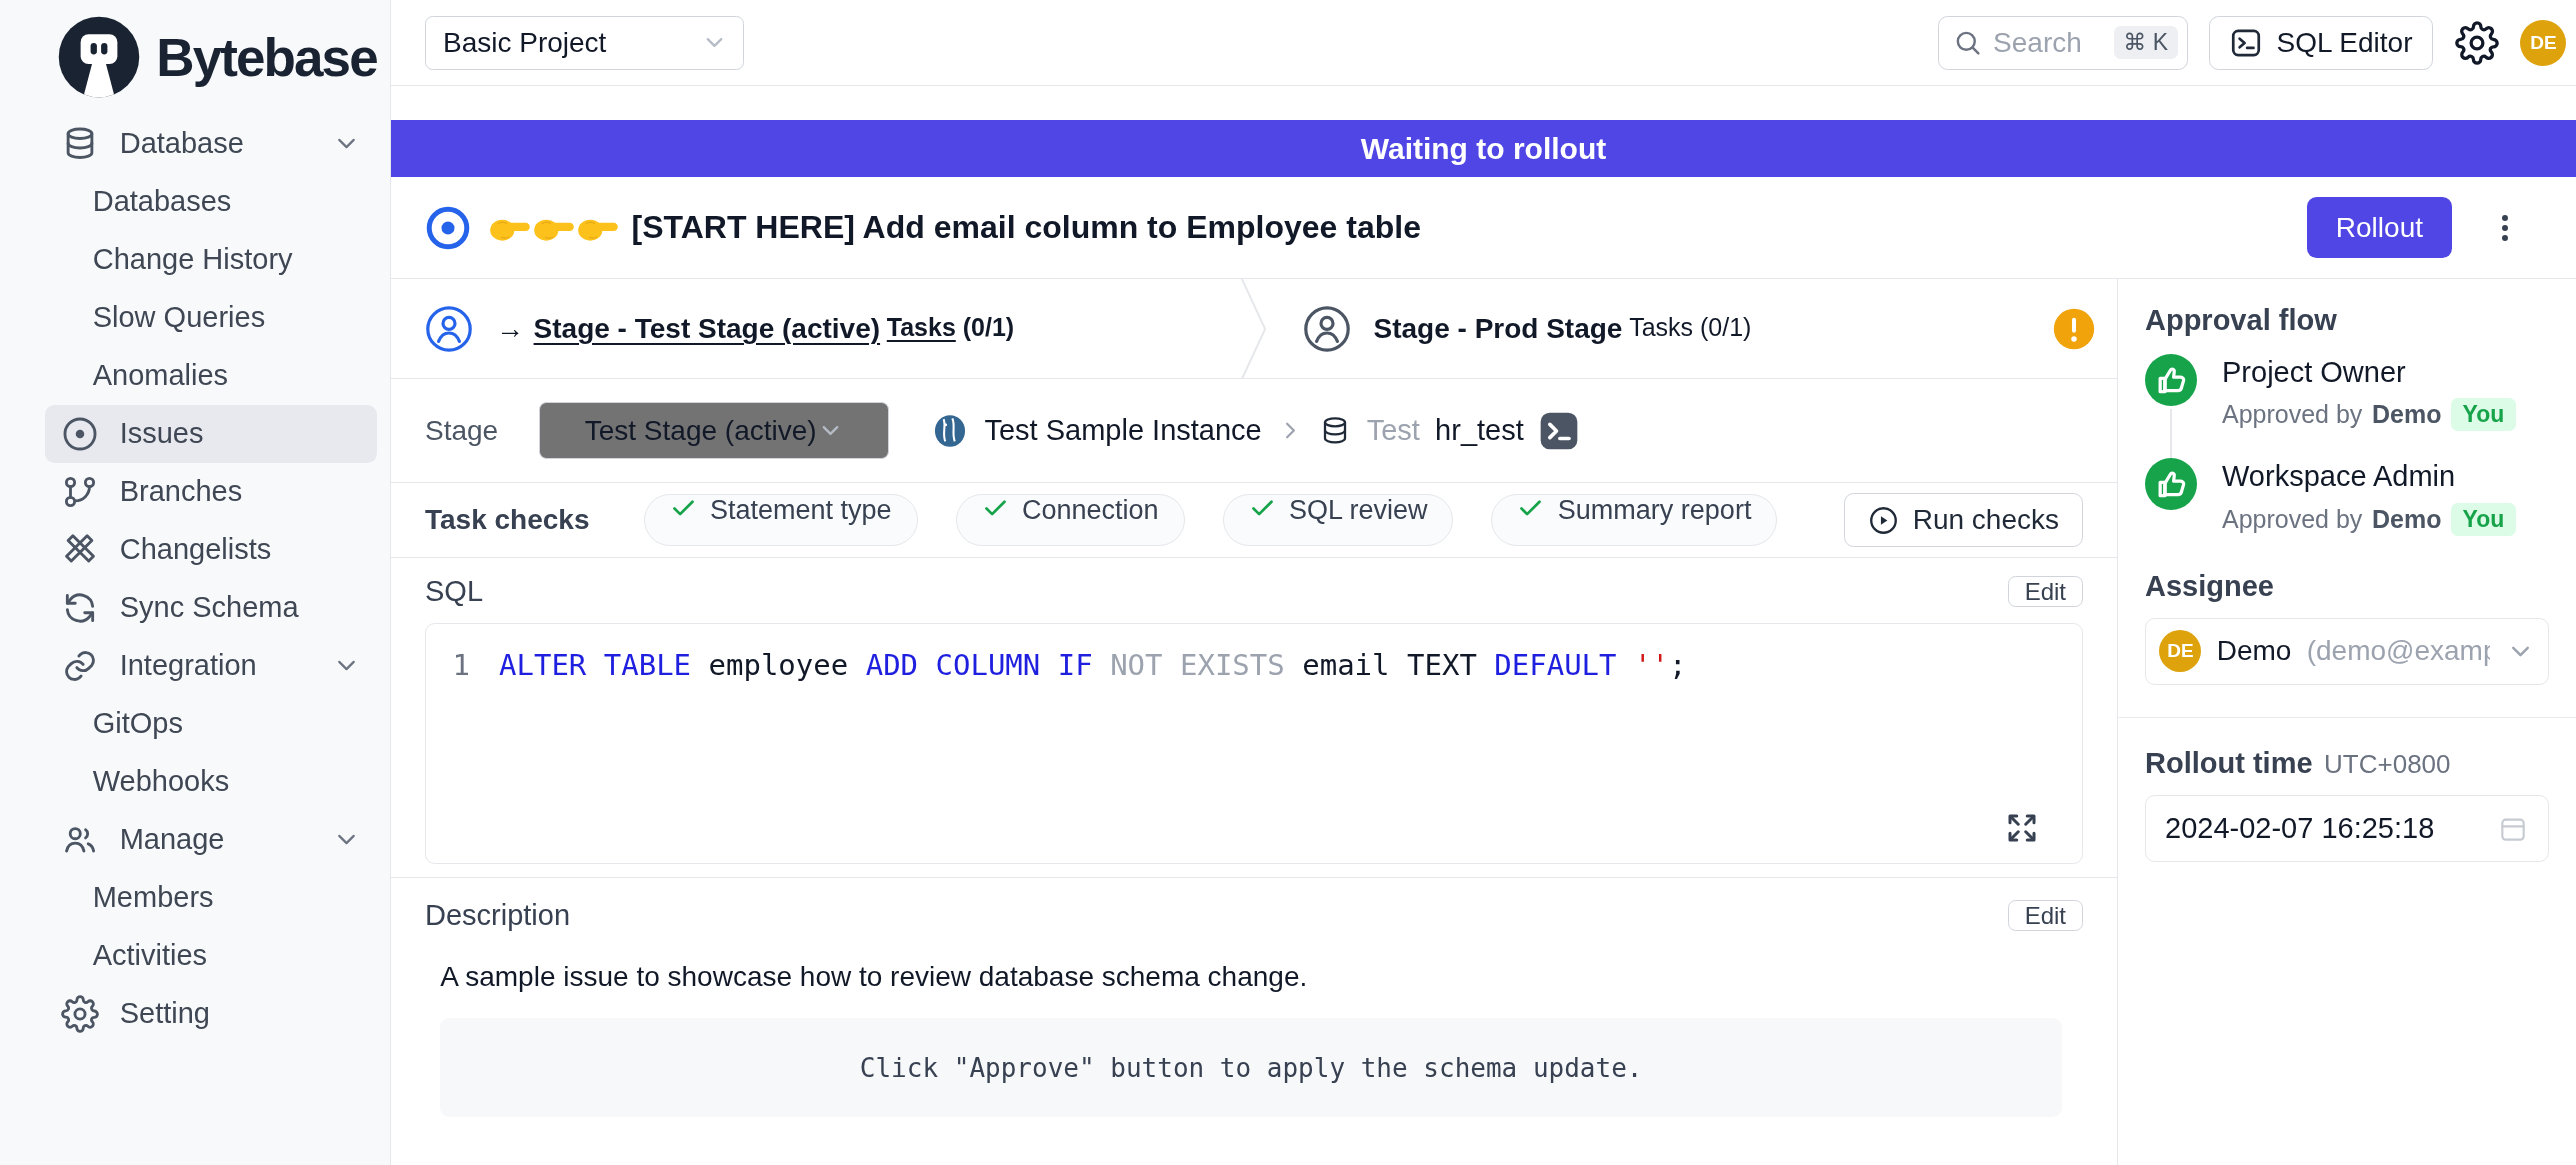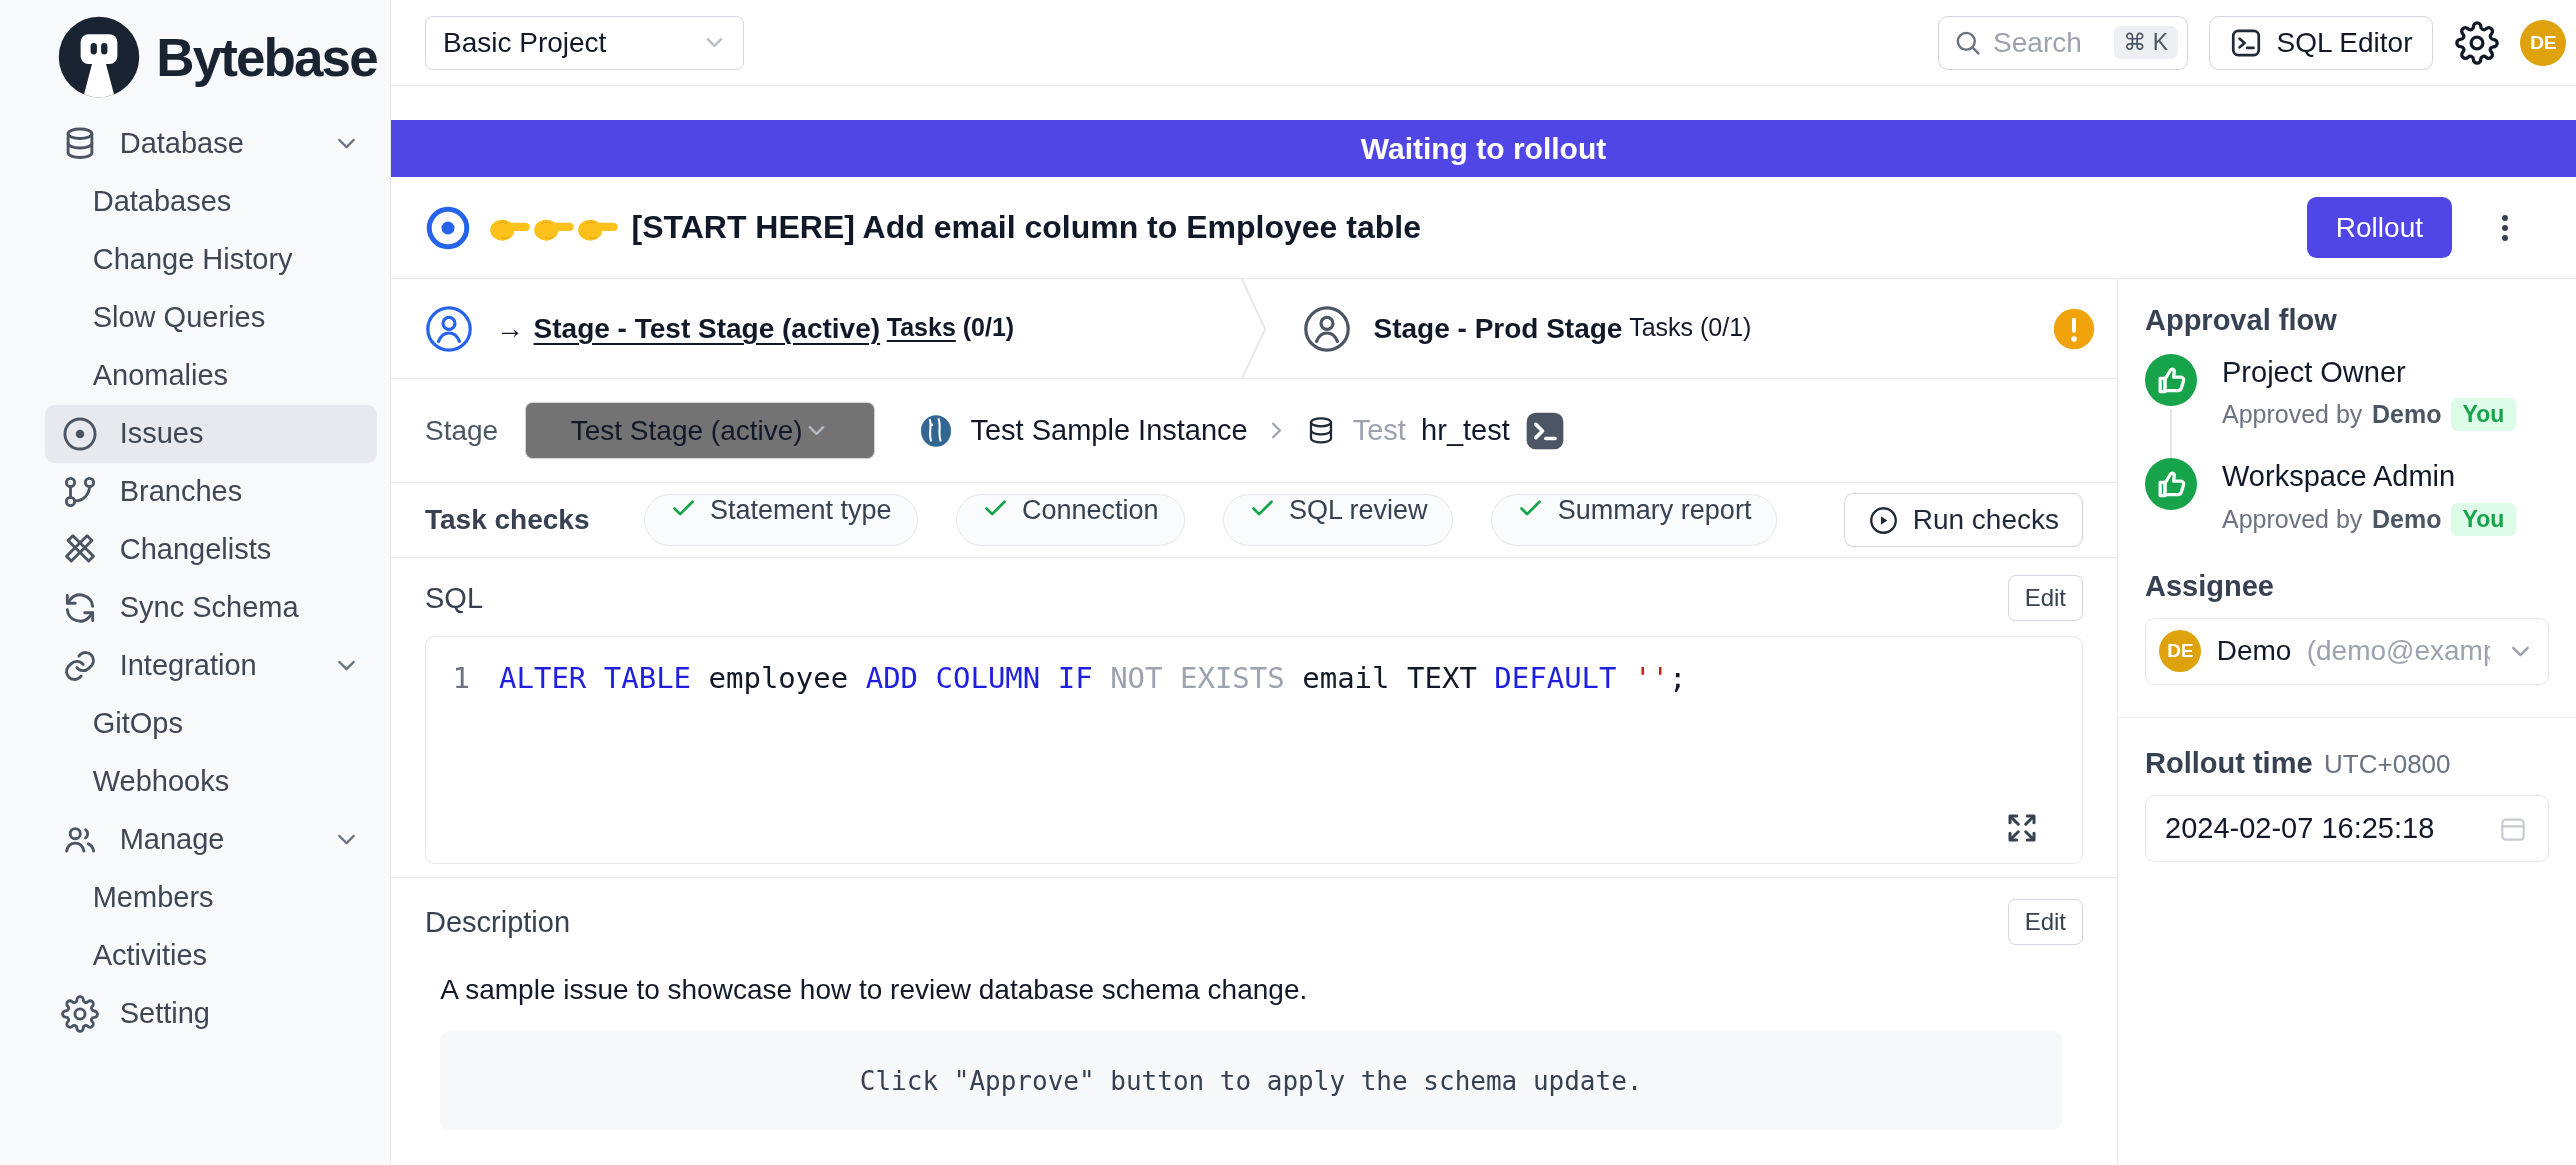--- a/index.html
+++ b/index.html
@@ -65,21 +65,21 @@
   .stage-name.u .nm{text-decoration:underline;text-underline-offset:4.8px;text-decoration-thickness:1.9px;}
   .stage-tasks{font-size:25px;color:#111827;}
   .stage-tasks.bold{font-weight:700;}
   .stage-tasks.bold .lbl{text-decoration:underline;text-underline-offset:3.8px;}
   .warn-ic{width:44px;height:44px;margin-left:auto;margin-right:21px;flex:none;}
   .stage-sep{width:29px;flex:none;}
   .stage-sep svg{width:29px;height:100px;display:block;}
 
   
   .picker-row{height:104px;min-height:104px;border-bottom:1px solid #e5e7eb;display:flex;align-items:center;padding:0 34px;}
-  .picker-label{font-size:28px;color:#4b5563;font-weight:500;margin-right:27px;}
+  .picker-label{font-size:28px;color:#4b5563;font-weight:500;margin-right:41px;}
   .stage-dd{width:350px;height:57px;border:1px solid #d1d5db;border-radius:7.6px;background:#737373;display:flex;align-items:center;justify-content:center;padding:0 17px;font-size:28px;color:#111827;cursor:pointer;}
   .crumb{display:flex;align-items:center;gap:15.3px;margin-left:42px;}
   .pg-ic{width:38px;height:38px;flex:none;}
   .crumb-instance{font-size:29px;font-weight:500;color:#111827;cursor:pointer;}
   .crumb-chev{width:27px;height:27px;color:#9ca3af;}
   .db-ic{width:32px;height:32px;color:#1f2937;}
   .crumb-env{font-size:29px;color:#9ca3af;}
   .crumb-db{font-size:29px;font-weight:500;color:#111827;cursor:pointer;}
   .term-badge{width:40px;height:40px;cursor:pointer;}
 
@@ -89,21 +89,21 @@
   .pills{display:flex;gap:38px;}
   .pill{height:52px;border:1px solid #e5e7eb;background:#fafbfc;border-radius:26px;display:inline-flex;align-items:flex-start;gap:13.4px;padding:0 25px;font-size:27px;color:#374151;font-weight:500;cursor:pointer;white-space:nowrap;}
   .ck{width:27px;height:27px;flex:none;}
   .run-btn{margin-left:auto;height:54px;border:1px solid #d1d5db;background:#fff;border-radius:9.6px;display:inline-flex;align-items:center;gap:13.4px;padding:0 23px;font-size:28px;font-weight:500;color:#1f2937;cursor:pointer;}
   .play-ic{width:31px;height:31px;}
 
   
   .sql-sec{height:320px;min-height:320px;border-bottom:1px solid #e5e7eb;padding:17px 34px 0;display:flex;flex-direction:column;}
   .sec-head{display:flex;align-items:center;justify-content:space-between;}
   .sec-title{font-size:29px;font-weight:500;color:#374151;}
-  .edit-btn{height:46px;padding:0 16px;border:1px solid #d1d5db;border-radius:7.6px;background:#fff;font-size:24px;color:#374151;display:inline-flex;align-items:center;cursor:pointer;}
+  .edit-btn{height:31px;padding:0 16px;border:1px solid #d1d5db;border-radius:7.6px;background:#fff;font-size:24px;color:#374151;display:inline-flex;align-items:center;cursor:pointer;}
   .code-box{margin-top:15.3px;flex:1;margin-bottom:13.4px;border:1px solid #e5e7eb;border-radius:9.6px;position:relative;padding-top:23px;}
   .code-line{display:flex;font-family:"DejaVu Sans Mono",monospace;font-size:29px;line-height:1.3;}
   .ln{width:73px;text-align:right;color:#6b7280;flex:none;padding-right:29px;}
   .tk-kw{color:#1f1fe0;}
   .tk-id{color:#111827;}
   .tk-muted{color:#9ca3af;}
   .tk-str{color:#d01616;}
   .expand-ic{position:absolute;right:42px;bottom:17px;width:36px;height:36px;color:#374151;cursor:pointer;}
 
   

